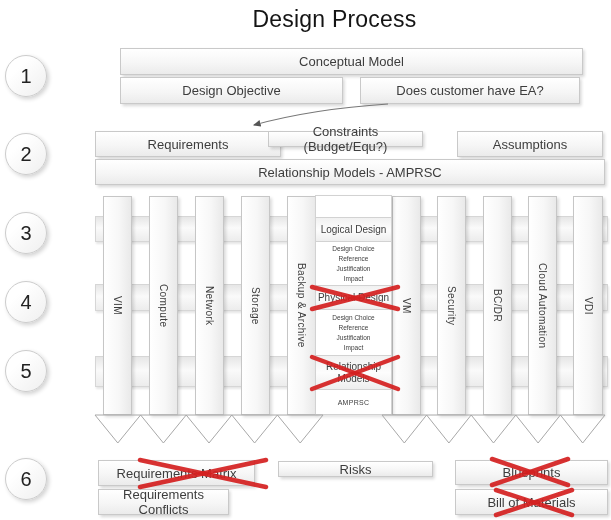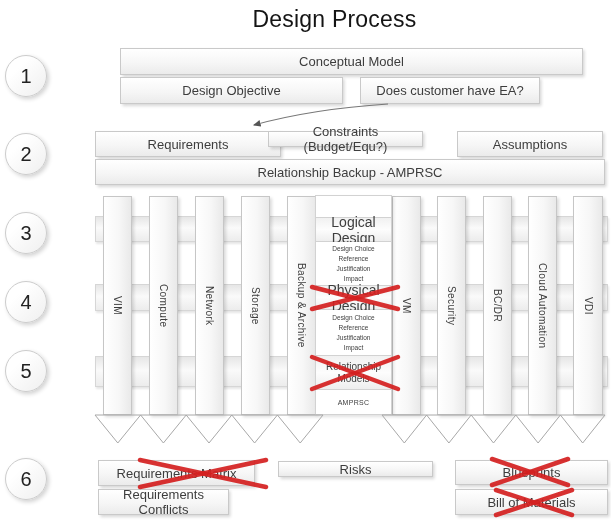--- a/index.html
+++ b/index.html
@@ -29,21 +29,21 @@
           display:flex; align-items:center; justify-content:center; }
   .post span { writing-mode:vertical-rl; font-size:10px; color:#3d3d3d; letter-spacing:0.4px; white-space:nowrap; }
 
   .center-col { position:absolute; left:315px; top:195px; width:77px; height:220px; z-index:3;
                 display:flex; flex-direction:column; box-shadow:2px 2px 3px rgba(0,0,0,0.12); }
   .cc { box-sizing:border-box; border:1px solid #d2d2d2; border-top:none; background:#ffffff;
         display:flex; flex-direction:column; align-items:center; justify-content:center;
         text-align:center; color:#3d3d3d; }
   .cc.first { border-top:1px solid #d2d2d2; }
   .cc.band { background:linear-gradient(180deg,#f1f1f1,#fdfdfd 50%,#eeeeee); }
-  .cc-title { font-size:14px;text-align:center; }
+  .cc-title { font-size:10px;text-align:center; }
   .cc-small { font-size:6.5px; line-height:10px; }
   .cc-tiny { font-size:7px; letter-spacing:0.3px; }
   .cc-wrap { font-size:10px; line-height:12px; }
 
   svg.overlay { position:absolute; left:0; top:0; z-index:6; pointer-events:none; }
   .cross { stroke:var(--cross-red,#d42020); stroke-width:4.5; stroke-linecap:round; fill:none; opacity:0.92; }
   .zig { stroke:#a8a8a8; stroke-width:1; fill:none; }
   .conn { stroke:#777777; stroke-width:1.1; fill:none; }
 </style>
 </head>
@@ -67,26 +67,26 @@
     </div>
   <div class="circle" style="top:350px">
       <span>5</span>
     </div>
   <div class="circle" style="top:458px">
       <span>6</span>
     </div>
 
   <div class="box" style="left:120px; top:48px; width:463px; height:27px;">Conceptual Model</div>
   <div class="box" style="left:120px; top:77px; width:223px; height:27px;">Design Objective</div>
-  <div class="box" style="left:360px; top:77px; width:180px; height:27px;">Does customer have EA?</div>
+  <div class="box" style="left:360px; top:77px; width:220px; height:27px;">Does customer have EA?</div>
 
   <div class="box" style="left:95px; top:131px; width:186px; height:26px;">Requirements</div>
   <div class="box" style="left:268px; top:131px; width:155px; height:16px;">Constraints (Budget/Equ?)</div>
   <div class="box" style="left:457px; top:131px; width:146px; height:26px;">Assumptions</div>
-  <div class="box" style="left:95px; top:159px; width:510px; height:26px;">Relationship Backup - AMPRSC</div>
+  <div class="box" style="left:95px; top:159px; width:510px; height:26px;">Relationship Models - AMPRSC</div>
 
   <div class="rail" style="top:216px; height:26px;"></div>
   <div class="rail" style="top:284px; height:27px;"></div>
   <div class="rail" style="top:356px; height:31px;"></div>
 
   <div class="post" style="left:103px">
       <span>VIM</span>
     </div>
   <div class="post" style="left:149px">
       <span>Compute</span>

